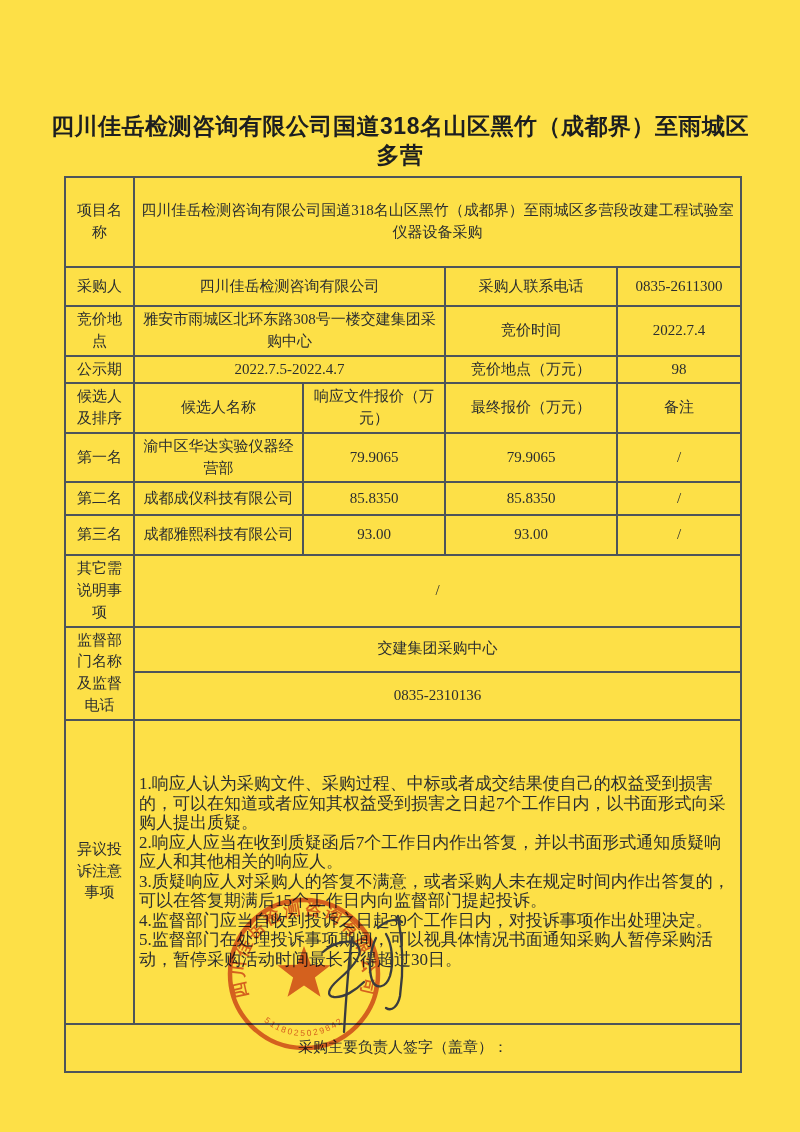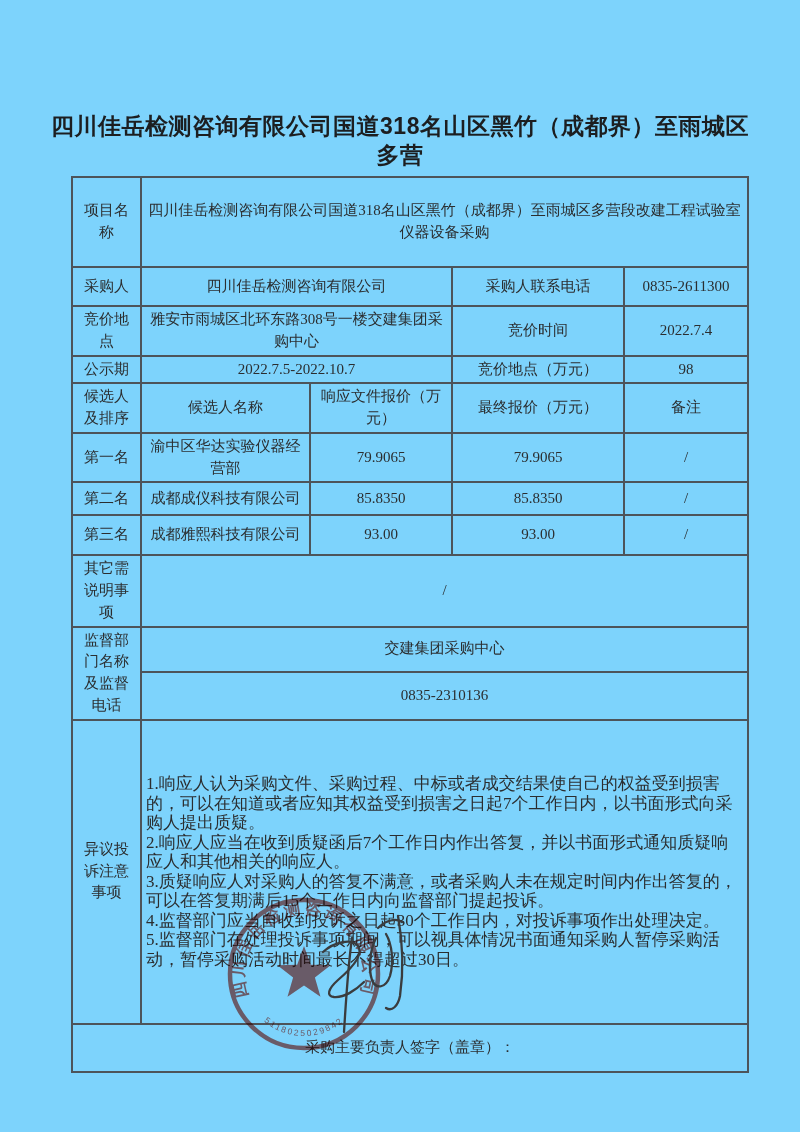--- a/index.html
+++ b/index.html
@@ -1,24 +1,24 @@
 <!DOCTYPE html>
 <html><head>
 <meta charset="utf-8">
 <style>
   * { margin:0; padding:0; box-sizing:border-box; }
   html,body { width:800px; height:1132px; background:#fbfbfc; }
   body { font-family:"Liberation Serif","DejaVu Serif",serif; color:#26292b; position:relative; overflow:hidden; }
-  .page { position:absolute; left:0; top:0; width:800px; height:1132px; background:#7dd3fc; }
+  .page { position:absolute; left:0; top:0; width:800px; height:1132px; background:#fde047; }
 
   .doc-title { position:absolute; left:40px; top:112px; width:720px; text-align:center;
     font-family:"Liberation Sans","DejaVu Sans",sans-serif; font-weight:bold;
     font-size:23px; line-height:29px; color:#1c1e20; letter-spacing:0.5px; }
 
-  table.result { position:absolute; left:71px; top:176px; width:676px;
+  table.result { position:absolute; left:64px; top:176px; width:676px;
     border-collapse:collapse; table-layout:fixed; }
   table.result td { border:2px solid #4d545a; vertical-align:middle; text-align:center;
     font-size:15px; line-height:1.45; padding:2px 4px; color:#2b2e30; }
   td.lbl { padding:2px 2px; }
   td.wide-val { padding:2px 12px; }
   td.left-txt { text-align:left; padding:2px 10px; }
   .muted { color:#8a9095; }
   .notice-list { text-align:left; font-size:17px; line-height:19.5px; color:#2b2e30; }
   .notice-list div { margin:0; }
   .sig-cell { text-align:left; padding-left:10px; font-size:15px; }
@@ -60,21 +60,21 @@
 
     <tr style="height:48px">
       <td class="lbl">竞价地点</td>
       <td colspan="2">雅安市雨城区北环东路308号一楼交建集团采购中心</td>
       <td>竞价时间</td>
       <td>2022.7.4</td>
     </tr>
 
     <tr style="height:27px">
       <td class="lbl">公示期</td>
-      <td colspan="2">2022.7.5-2022.10.7</td>
+      <td colspan="2">2022.7.5-2022.4.7</td>
       <td>竞价地点（万元）</td>
       <td>98</td>
     </tr>
 
     <tr style="height:32px">
       <td class="lbl">候选人及排序</td>
       <td>候选人名称</td>
       <td>响应文件报价（万元）</td>
       <td>最终报价（万元）</td>
       <td>备注</td>

